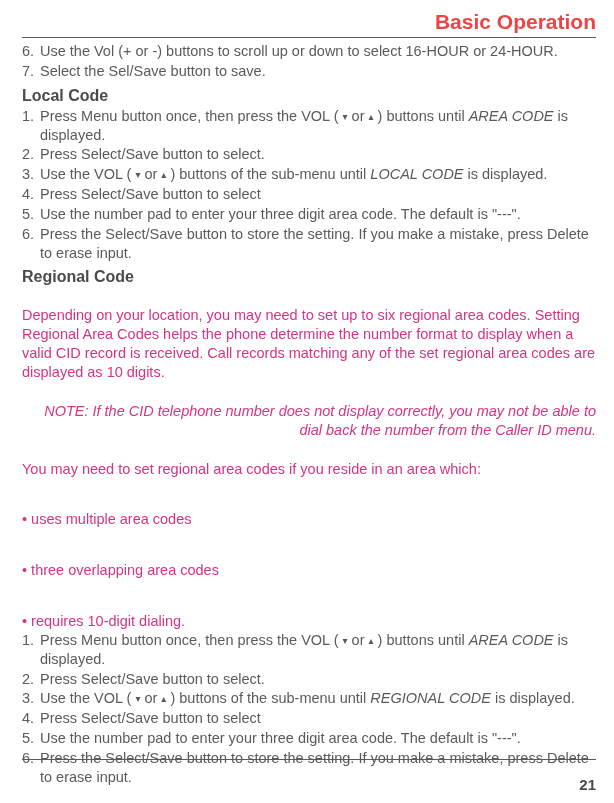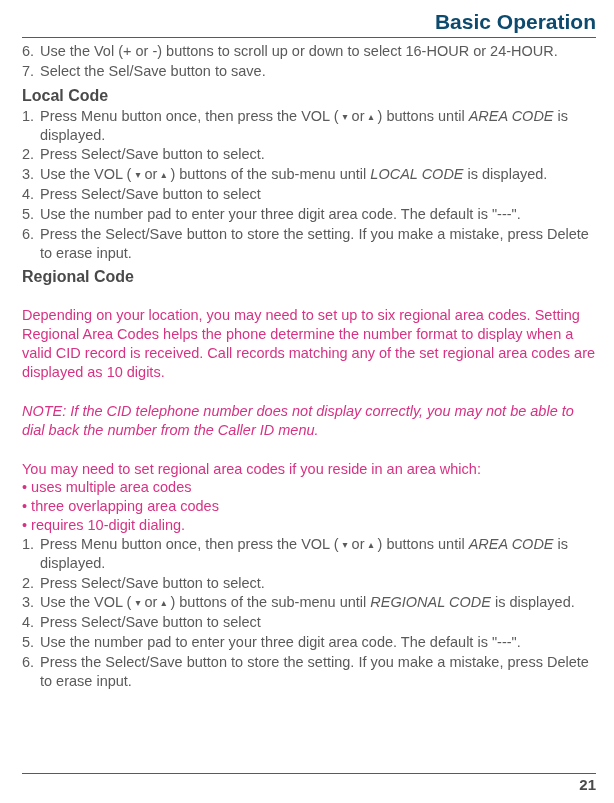--- a/index.html
+++ b/index.html
@@ -9,21 +9,21 @@
     font-family: "Trebuchet MS", Arial, sans-serif;
     color: #5a5a5a;
     padding: 10px 18px 10px 22px;
     position: relative;
     background: #fff;
   }
   .header {
     text-align: right;
     font-size: 21px;
     font-weight: bold;
-    color: #0c4a6e;
+    color: #ef4444;
     padding-bottom: 3px;
     border-bottom: 1.5px solid #5a5a5a;
     margin-bottom: 4px;
   }
   .magenta { color: #d63384; }
   .section-title {
     font-weight: bold;
     font-size: 16px;
     color: #4a4a4a;
     margin-top: 6px;
@@ -36,34 +36,34 @@
     display: flex;
     margin-bottom: 1px;
   }
   .step .num { min-width: 18px; }
   .step .txt { flex: 1; }
   .plain {
     font-size: 14.5px;
     line-height: 1.3;
     margin-top: 20px;
   }
-  .italic { font-style: italic; }
-  .bullet { font-size: 14.5px; line-height: 1.3; }
+  .italic { font-style: italic; text-align: right; }
+  .bullet { font-size: 14.5px; line-height: 1.3; margin-top: 32px; }
   .tri { font-family: Arial, sans-serif; font-size: 10px; position: relative; top: -1px; }
   .footer {
     position: absolute;
     bottom: 10px;
     right: 18px;
     left: 22px;
     border-top: 1.5px solid #5a5a5a;
     text-align: right;
     font-weight: bold;
     font-size: 15px;
     color: #4a4a4a;
-    padding-top: 2px;
+    padding-top: 16px;
   }
 </style>
 </head>
 <body>
 
 <div class="header">
   <span>Basic Operation</span>
 </div>
 
 <div class="step magenta">

